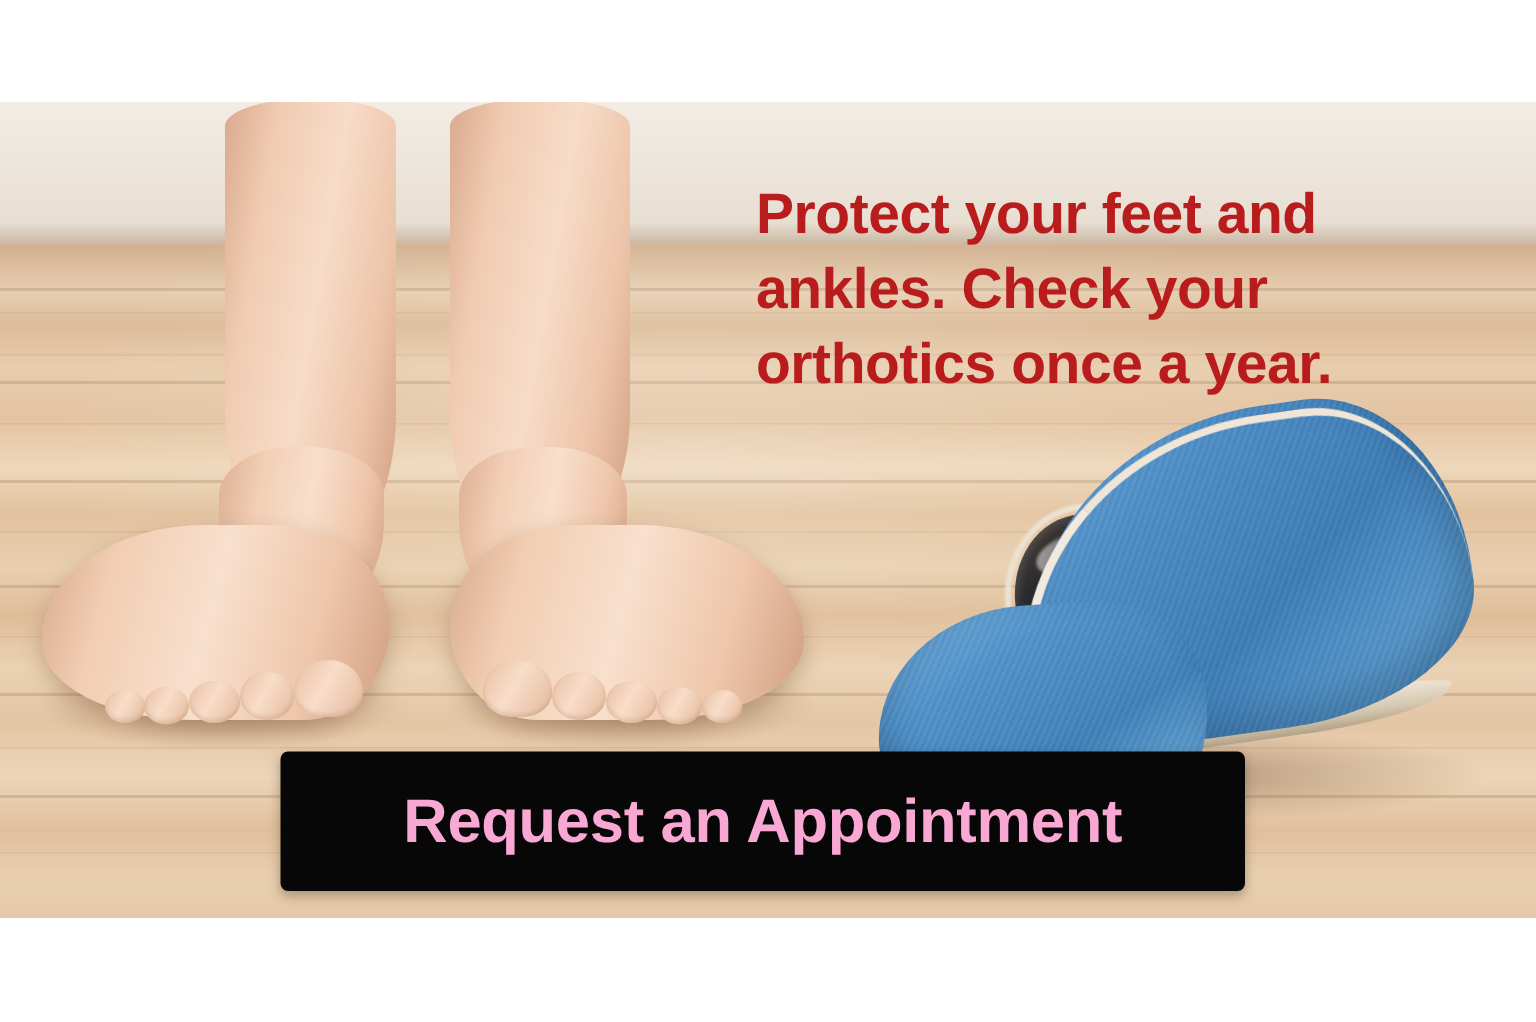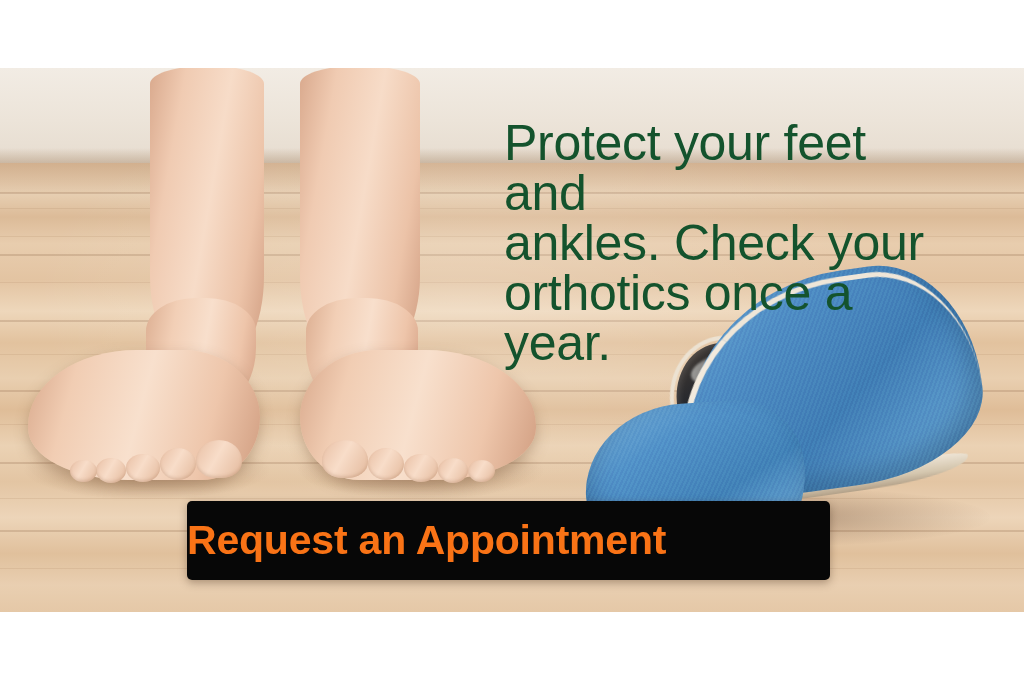--- a/index.html
+++ b/index.html
@@ -243,45 +243,45 @@
     border-radius: inherit;
     mix-blend-mode: overlay;
   }
 
   
   .headline {
     position: absolute;
     left: 504px;
     top: 50px;
     width: 450px;
-    color: #14532d;
+    color: #b91c1c;
     font-family: "Liberation Sans", sans-serif;
-    font-weight: normal;
-    font-size: 50px;
+    font-weight: bold;
+    font-size: 38px;
     line-height: 50px;
     letter-spacing: -0.3px;
     white-space: pre-line;
   }
 
   
   .cta {
     position: absolute;
     left: 187px;
     top: 433px;
     width: 643px;
-    height: 79px;
+    height: 93px;
     background: #070707;
     border: none;
     border-radius: 5px;
-    color: #f97316;
+    color: #f9a8d4;
     font-family: "Liberation Sans", sans-serif;
     font-weight: bold;
     font-size: 41px;
     letter-spacing: -0.2px;
-    text-align: left;
+    text-align: center;
     line-height: 79px;
     cursor: pointer;
     padding: 0;
     box-shadow: 0 3px 8px rgba(60,38,20,.35);
     overflow: hidden;
   }
 </style>
 </head>
 <body>
 

